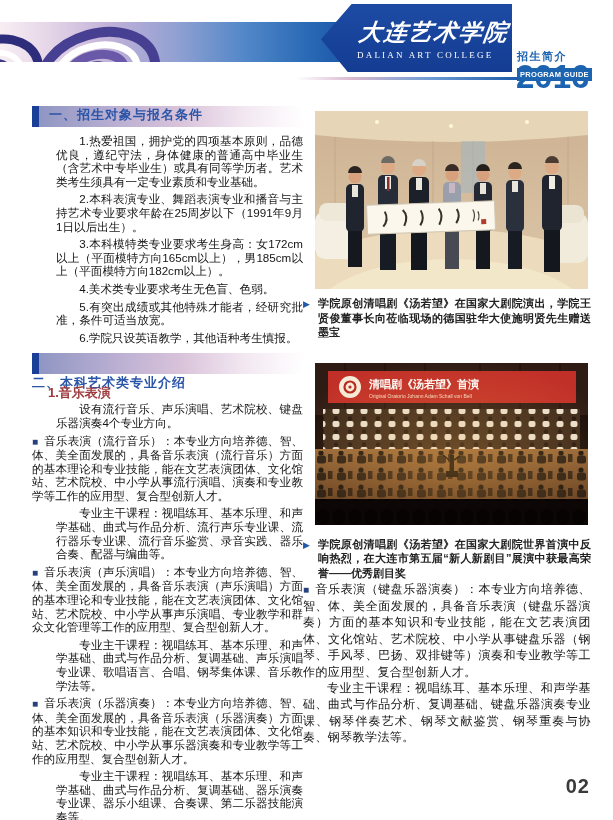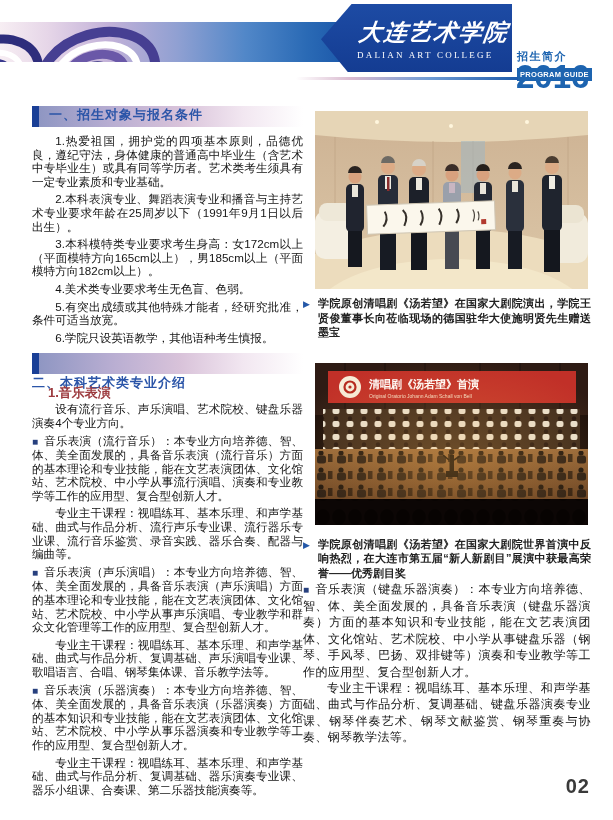--- a/index.html
+++ b/index.html
@@ -28,21 +28,21 @@
   .col-left{position:absolute;left:32px;top:106px;width:271px;}
   .col-right{position:absolute;left:303px;top:106px;width:288px;}
 
   .section-bar{display:flex;height:21px;margin:0 0 7px 0;
         background:linear-gradient(90deg,#8b94c1 0%,#b9aed2 30%,#d9c3da 55%,#f2e7f1 78%,#ffffff 100%);}
   .section-bar .notch{width:7px;height:21px;background:#1a3f96;margin-right:10px;flex:none;}
   .section-title{color:#2b55a8;font-weight:bold;font-size:13px;letter-spacing:1px;}
   .bar2{margin-top:9px;flex-direction:column;}
 
   .body{margin:0 0 4px 0;font-size:11.6px;line-height:13.6px;text-align:justify;color:#141414;}
-  .indent{text-indent:2em;}
+  .indent{text-indent:2em;margin-left:24px;}
   .subsection{margin:10px 0 0 16px;color:#9c3a3e;font-size:13px;font-weight:bold;}
   .sq{color:#27407e;font-size:10px;margin-right:6px;}
 
   .col-right .rbody{font-size:12px;line-height:16.4px;letter-spacing:.4px;margin:0;text-align:justify;color:#141414;}
   .photo{display:block;margin-left:12px;}
   .photo1{margin-top:5px;}
   .photo2{margin-top:23px;}
   .caption{position:relative;margin:7px 0 0 0;padding-left:15px;font-size:11px;font-weight:bold;
         color:#222;line-height:14.6px;text-align:justify;}
   .caption .arrow{position:absolute;left:0;top:1px;color:#2458a8;font-size:9px;}

